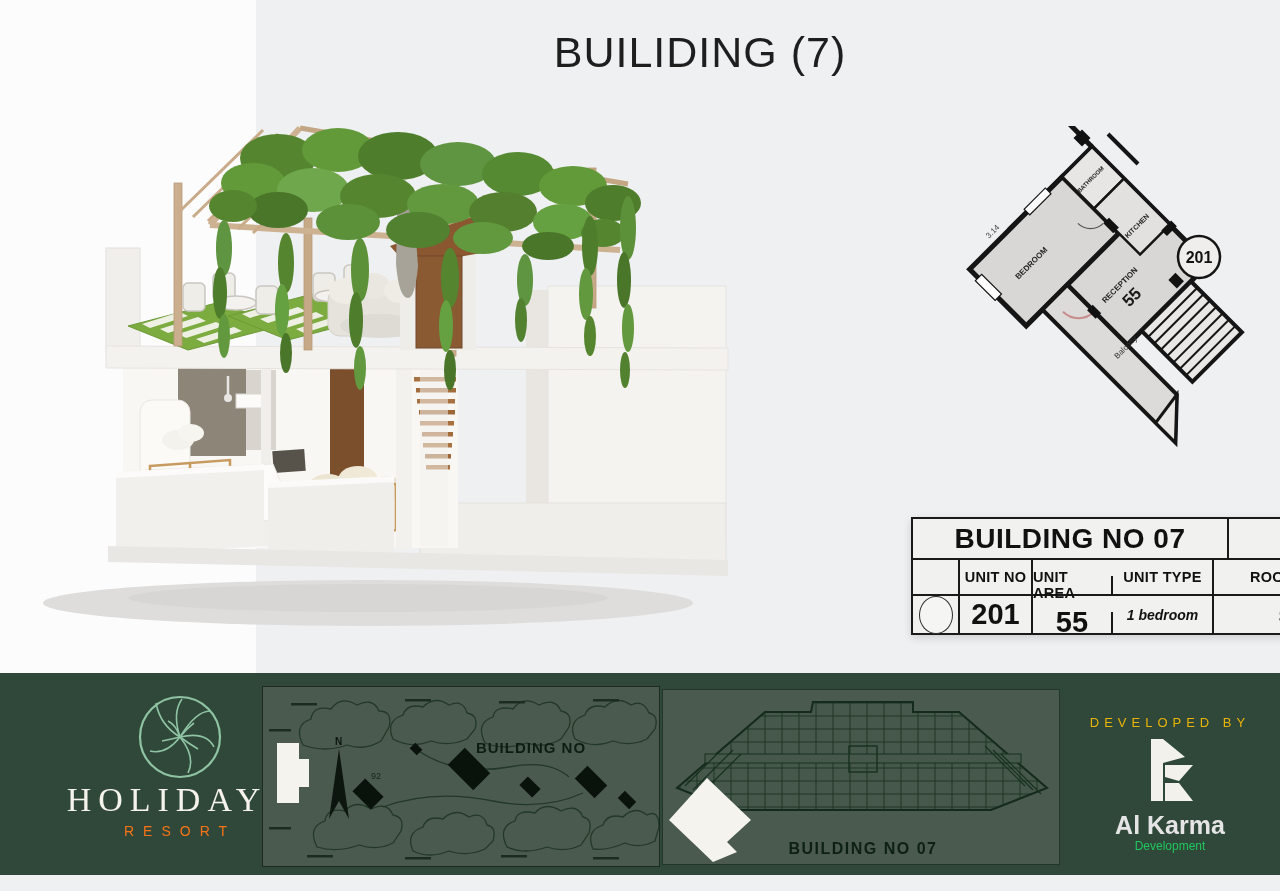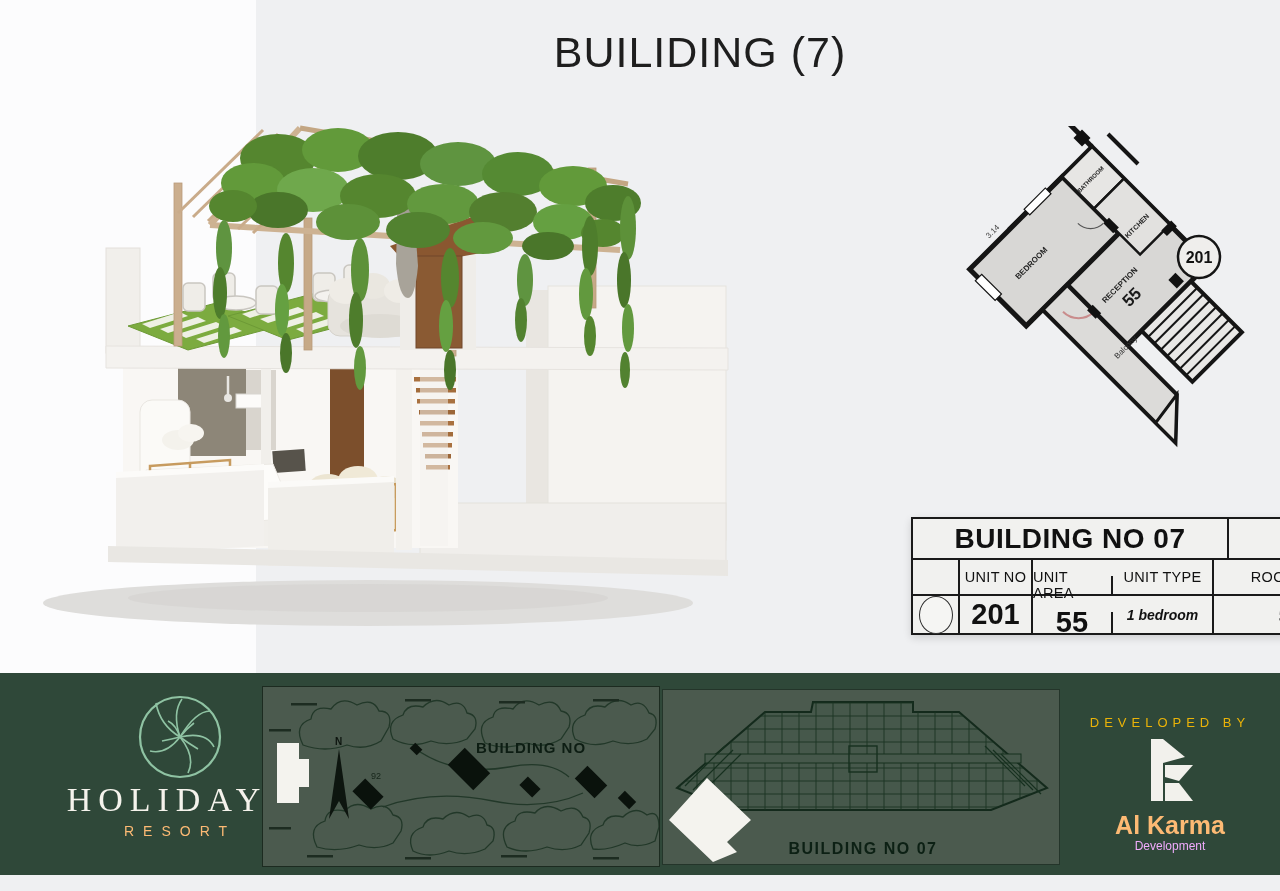--- a/index.html
+++ b/index.html
@@ -21,47 +21,47 @@
     color:#111; }
   .t-title-row { display:flex; height:41px; border-bottom:2px solid #1a1a1a; }
   .t-title { width:316px; border-right:2px solid #1a1a1a; display:flex; align-items:center; justify-content:center;
     font-weight:bold; font-size:28px; letter-spacing:.5px; }
   .t-title-spacer { flex:1; }
   .t-row { display:flex; }
   .t-row .cell { border-right:2px solid #1a1a1a; display:flex; align-items:center; justify-content:center; }
   .t-row .cell:last-child { border-right:none; }
   .c0 { width:47px; } .c1 { width:73px; } .c2 { width:80px;margin-top:16px; } .c3 { width:101px;text-align:right; } .c4 { width:161px; }
   .t-head { height:36px; border-bottom:2px solid #1a1a1a; }
-  .t-head .cell { font-weight:normal; font-size:14.5px; letter-spacing:.3px; }
+  .t-head .cell { font-weight:bold; font-size:14.5px; letter-spacing:.3px; }
   .t-data { height:37px; }
   .t-data .num { font-weight:bold; font-size:29px; }
   .t-data .small { font-weight:bold; font-size:14px;font-style:italic; }
   .unit-circle { width:34px; height:38px; border:1.6px solid #2c2c2c; border-radius:50%; background:#f5f5f3; }
 
   
   .footer { position:absolute; left:0; top:673px; width:1280px; height:202px; background:#2f4839; }
   .brand { position:absolute; left:40px; top:0; width:280px; height:202px; }
   .brand-mark { position:absolute; left:92px; top:18px; }
   .brand-name { position:absolute; left:0; top:108px; width:280px; text-align:center;
     font-family:"Liberation Serif", serif; font-size:34px; letter-spacing:7px; color:#f5f3ec; }
   .brand-tag { position:absolute; left:0; top:150px; width:280px; text-align:center;
-    font-size:14px; letter-spacing:9px; color:#fdba74; }
+    font-size:14px; letter-spacing:9px; color:#f97316; }
 
   .panel { position:absolute; background:#4b5a4e; border:1px solid #1c2b20; }
   .panel-left  { left:262px; top:13px; width:398px; height:181px; }
   .panel-right { left:662px; top:16px; width:398px; height:176px; border-color:#24352a; }
 
   .dev { position:absolute; left:1080px; top:0; width:180px; height:202px; color:#eceae3; }
   .dev-heading { position:absolute; left:0; top:42px; width:180px; text-align:center;
     font-size:13px; letter-spacing:5px; color:#eab308; }
   .dev-logo { position:absolute; left:55px; top:64px; }
   .dev-name { position:absolute; left:0; top:138px; width:180px; text-align:center;
-    font-weight:bold; font-size:25px; color:#fdba74; }
+    font-weight:bold; font-size:25px; color:#e5e5e5; }
   .dev-sub  { position:absolute; left:0; top:166px; width:180px; text-align:center;
-    font-size:12px; color:#f0abfc; }
+    font-size:12px; color:#22c55e; }
 </style>
 </head>
 <body>
 
 <div id="stage">
 
   <div class="left-col"></div>
 
   <div class="page-title">BUILIDING (7)</div>
 

